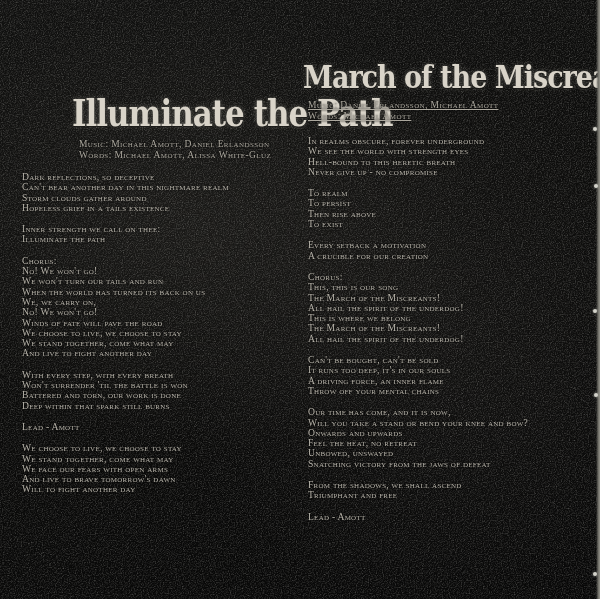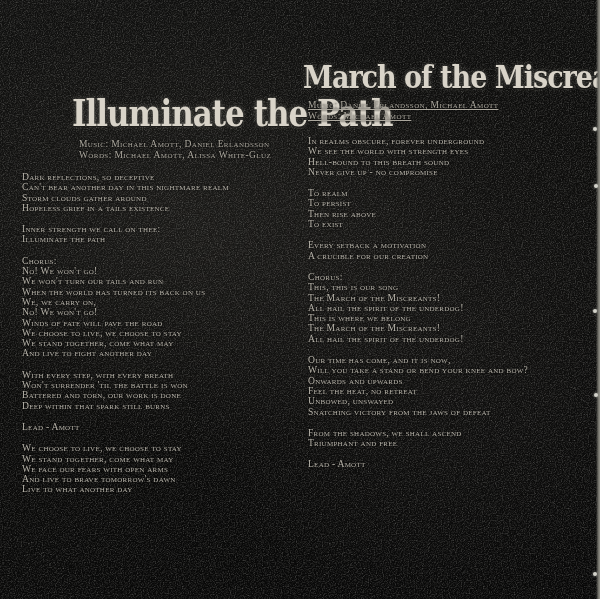--- a/index.html
+++ b/index.html
@@ -160,36 +160,36 @@
           <div class="line">Deep within that spark still burns</div>
         </div>
         <div class="stanza">
           <div class="line">Lead - Amott</div>
         </div>
         <div class="stanza">
           <div class="line">We choose to live, we choose to stay</div>
           <div class="line">We stand together, come what may</div>
           <div class="line">We face our fears with open arms</div>
           <div class="line">And live to brave tomorrow's dawn</div>
-          <div class="line">Live to what another day</div>
+          <div class="line">Will to fight another day</div>
         </div>
       </div>
 
     <div class="song-title title-right">March of the Miscreants</div>
 
     <div class="credits credits-right">
       <div class="line">Music: Daniel Erlandsson, Michael Amott</div>
       <div class="line">Words: Michael Amott</div>
     </div>
 
     <div class="lyrics lyrics-right">
         <div class="stanza">
           <div class="line">In realms obscure, forever underground</div>
           <div class="line">We see the world with strength eyes</div>
-          <div class="line">Hell-bound to this breath sound</div>
+          <div class="line">Hell-bound to this heretic breath</div>
           <div class="line">Never give up - no compromise</div>
         </div>
         <div class="stanza">
           <div class="line">To realm</div>
           <div class="line">To persist</div>
           <div class="line">Then rise above</div>
           <div class="line">To exist</div>
         </div>
         <div class="stanza">
           <div class="line">Every setback a motivation</div>
@@ -198,20 +198,26 @@
         <div class="stanza">
           <div class="line">Chorus:</div>
           <div class="line">This, this is our song</div>
           <div class="line">The March of the Miscreants!</div>
           <div class="line">All hail the spirit of the underdog!</div>
           <div class="line">This is where we belong</div>
           <div class="line">The March of the Miscreants!</div>
           <div class="line">All hail the spirit of the underdog!</div>
         </div>
         <div class="stanza">
+          <div class="line">Can't be bought, can't be sold</div>
+          <div class="line">It runs too deep, it's in our souls</div>
+          <div class="line">A driving force, an inner flame</div>
+          <div class="line">Throw off your mental chains</div>
+        </div>
+        <div class="stanza">
           <div class="line">Our time has come, and it is now,</div>
           <div class="line">Will you take a stand or bend your knee and bow?</div>
           <div class="line">Onwards and upwards</div>
           <div class="line">Feel the heat, no retreat</div>
           <div class="line">Unbowed, unswayed</div>
           <div class="line">Snatching victory from the jaws of defeat</div>
         </div>
         <div class="stanza">
           <div class="line">From the shadows, we shall ascend</div>
           <div class="line">Triumphant and free</div>

